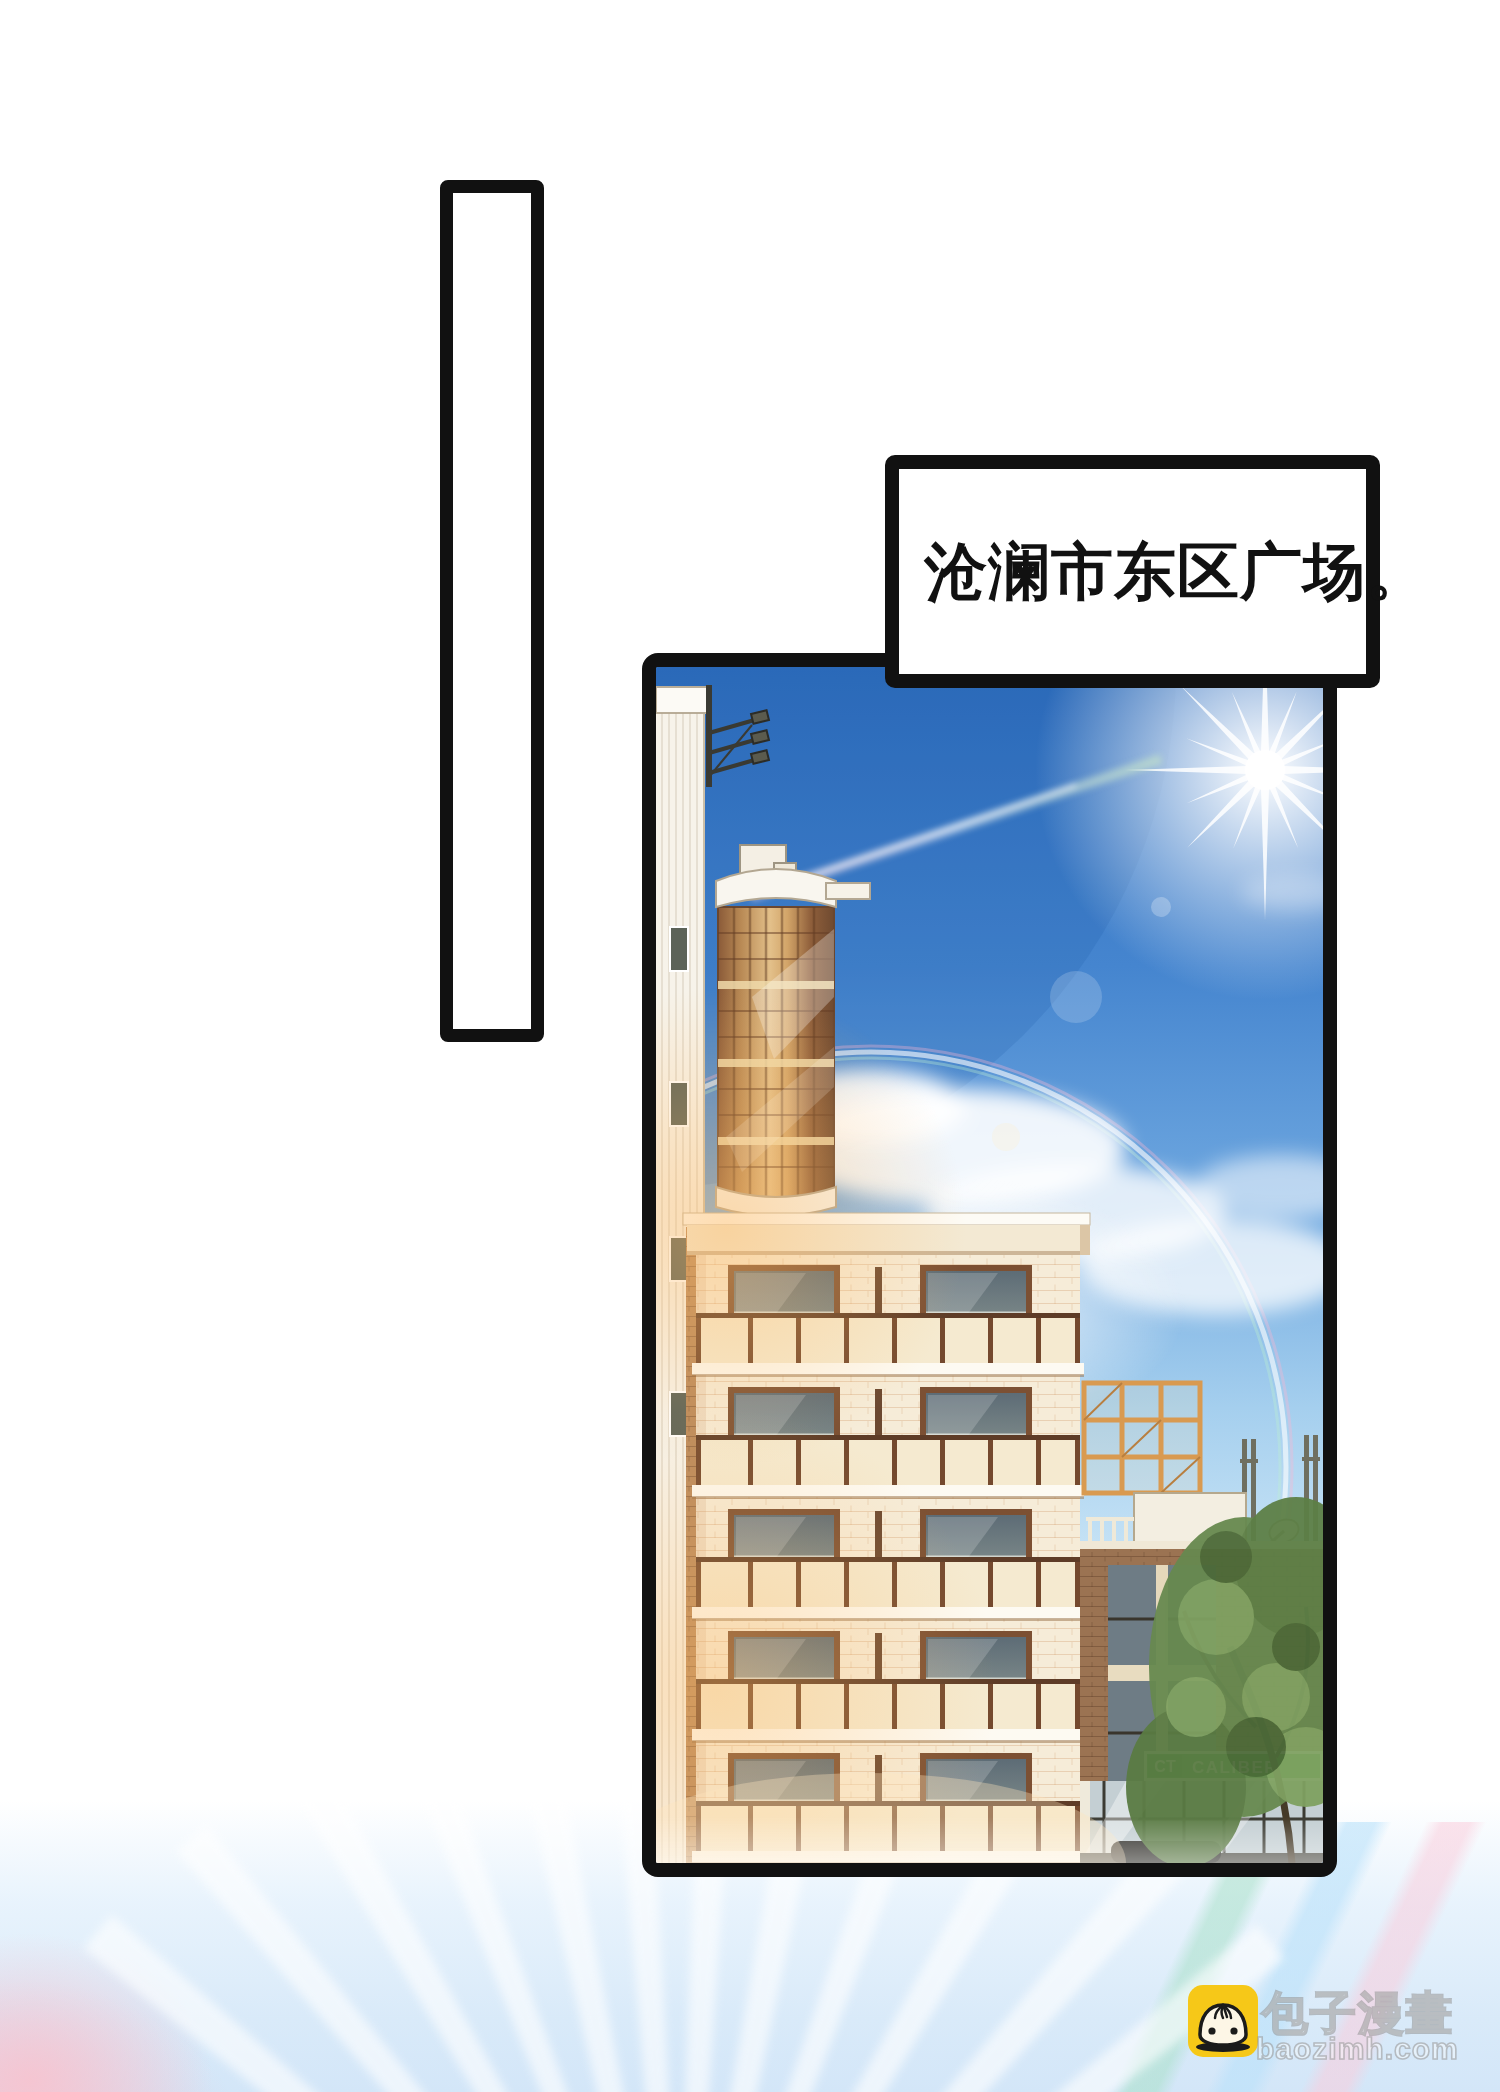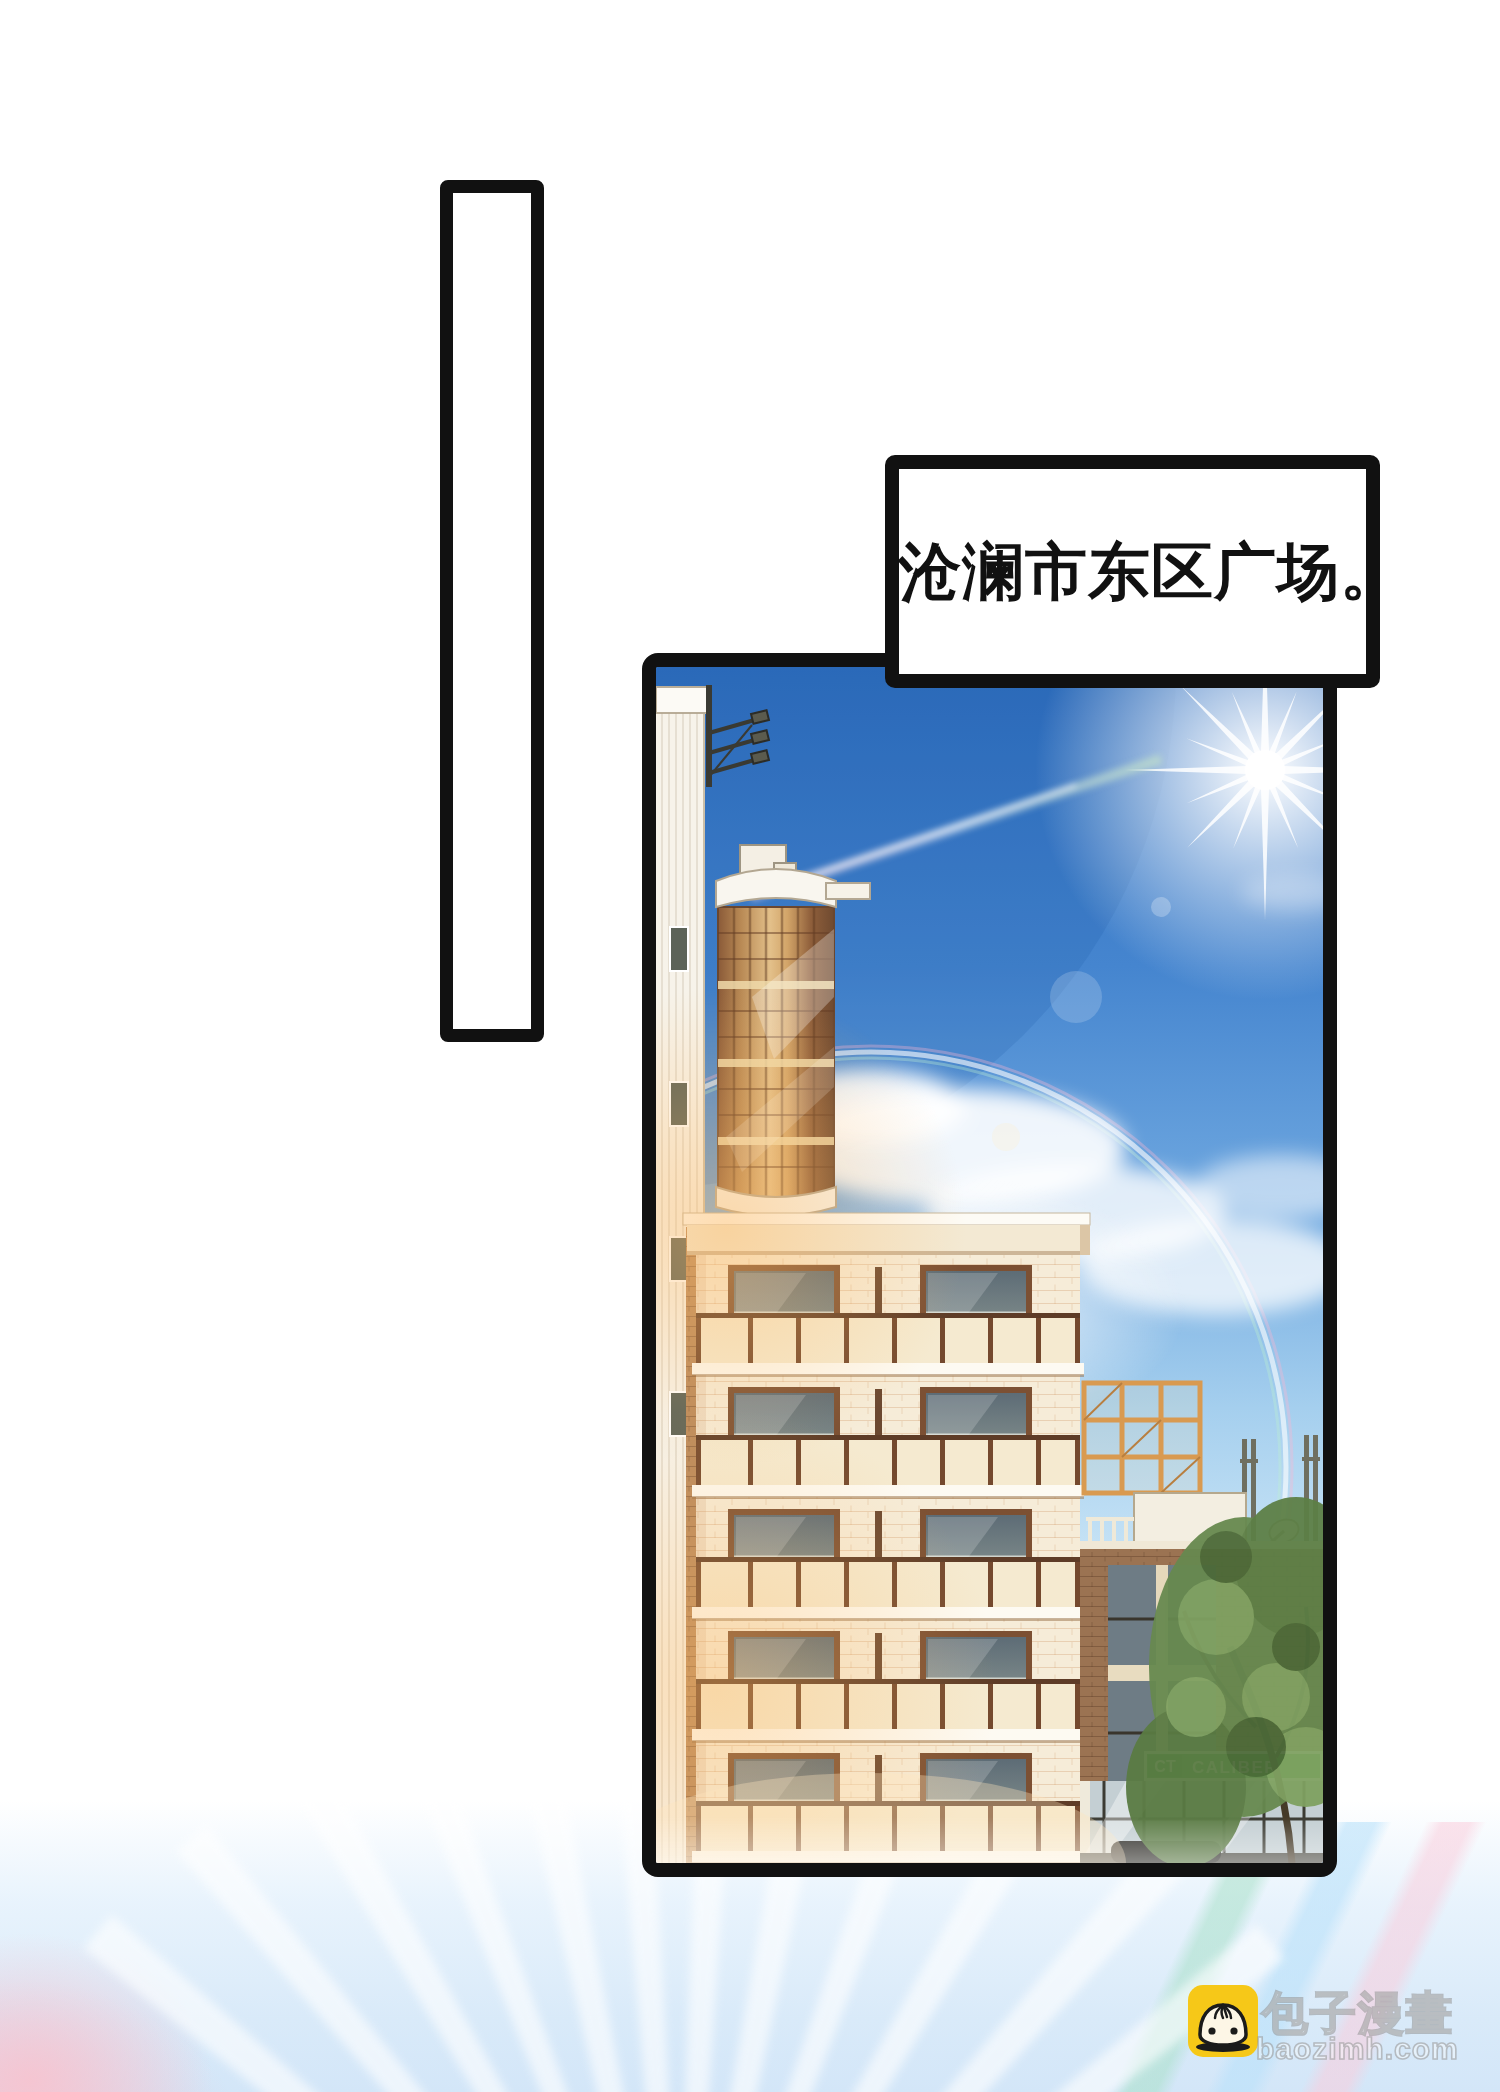--- a/index.html
+++ b/index.html
@@ -36,20 +36,21 @@
     border:14px solid #111;border-radius:16px;
     overflow:hidden;background:#5e9bd8;
   }
   #city-panel svg{display:block;}
 
   
   #caption-box{
     left:885px;top:455px;width:495px;height:233px;
     background:#ffffff;border:14px solid #111;border-radius:10px;
     display:flex;align-items:center;z-index:6;
+    padding-left:26px;
   }
   #caption-box span{
     font-size:62px;font-weight:600;color:#111;letter-spacing:1px;white-space:nowrap;
   }
 
   
   #watermark{left:1180px;top:1978px;width:320px;height:114px;z-index:8;}
   #wm-icon{position:absolute;left:8px;top:7px;}
   .wm-text{
     position:absolute;font-weight:700;line-height:1;white-space:nowrap;

